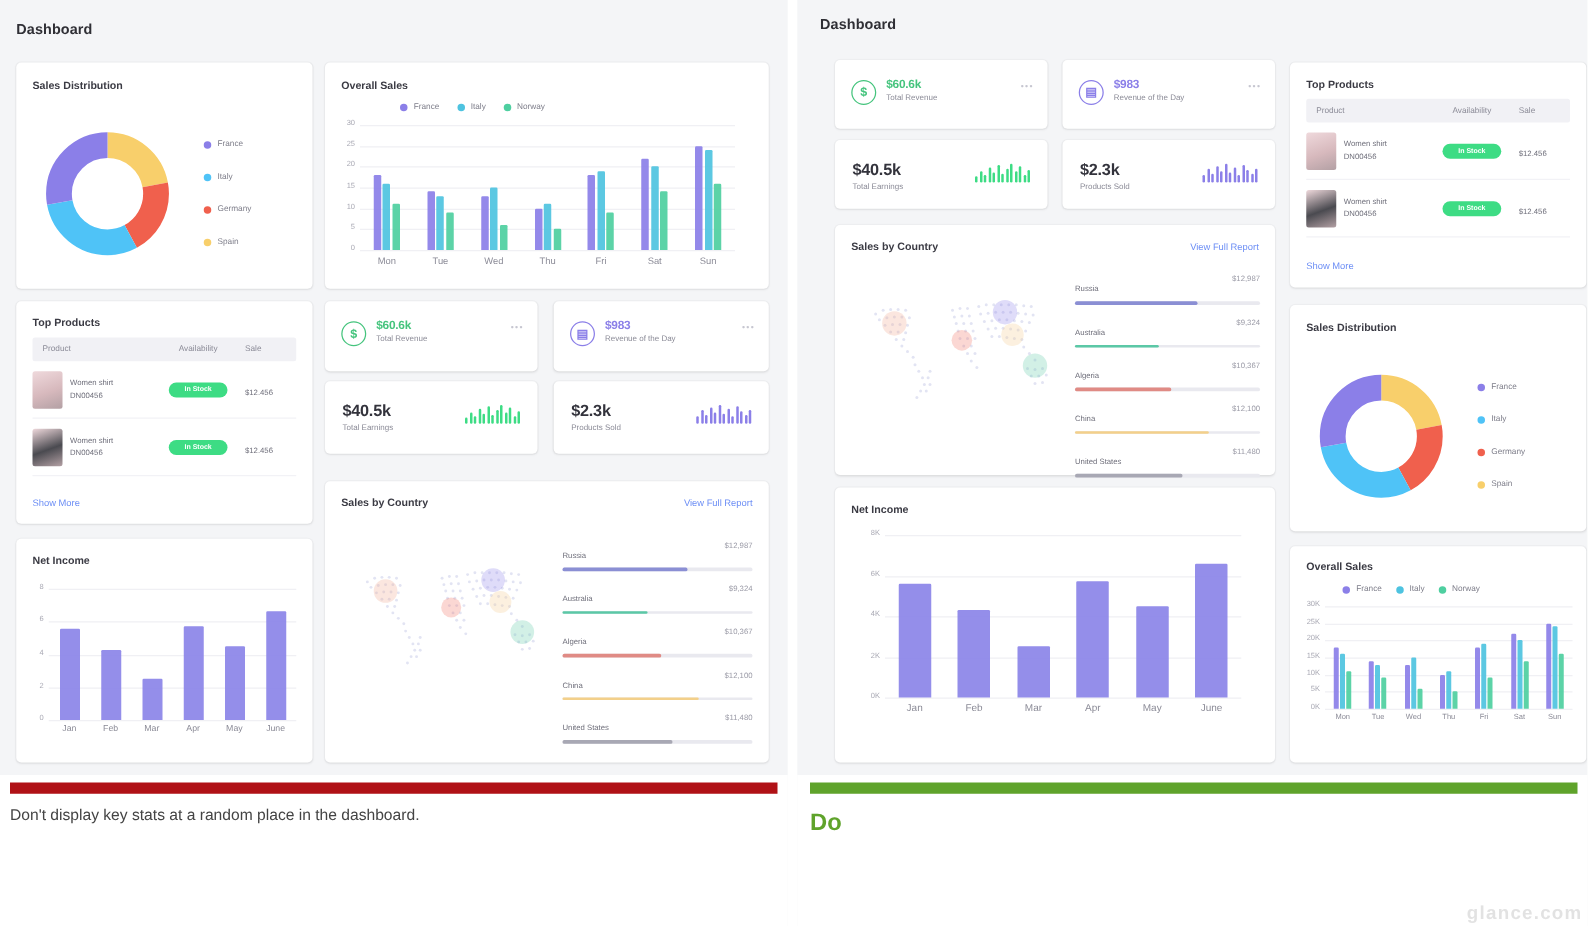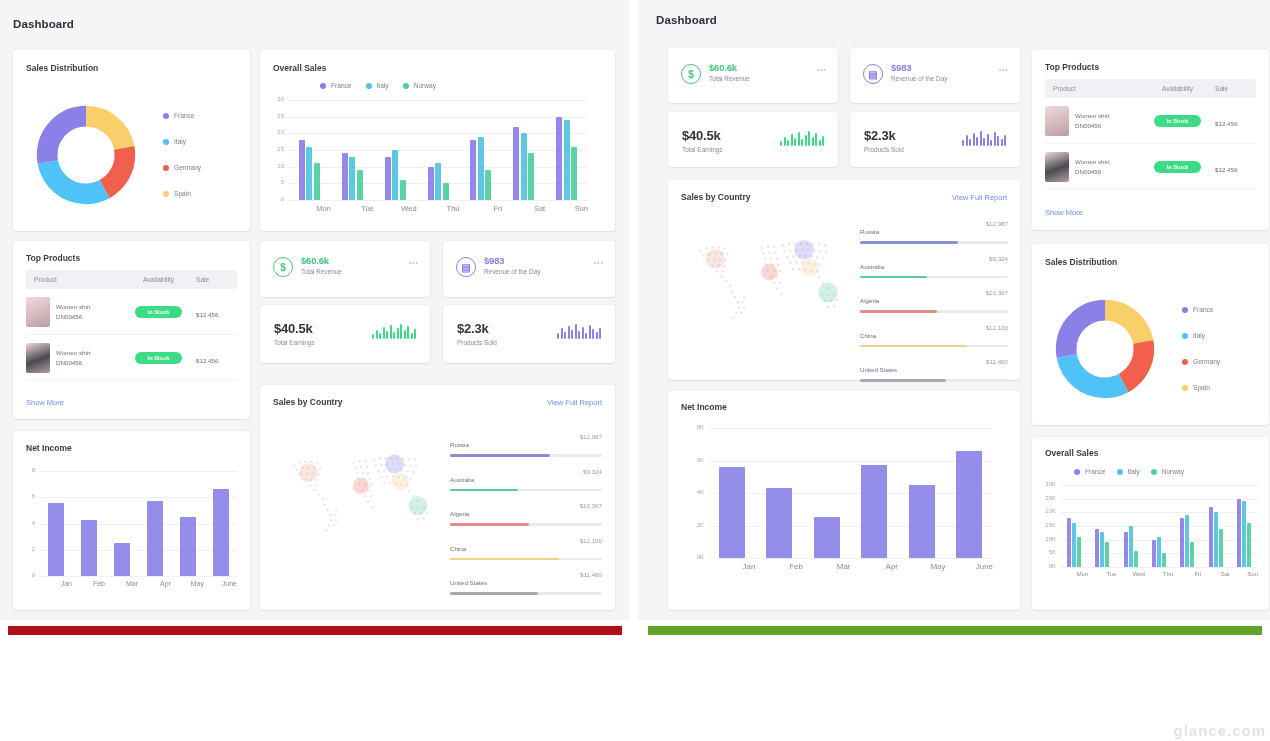--- a/index.html
+++ b/index.html
@@ -32,21 +32,21 @@
   .donut-wrap { display:flex; align-items:center; height:100%; }
   .legend { display:flex; flex-direction:column; gap:0px; }
   .legend-row { display:flex; align-items:center; gap:5px; }
   .legend-dot { width:6px; height:6px; border-radius:50%; flex:none; }
   .legend-txt { font-size:6.6px; color:#7e7e8a; }
 
   
   .chart-legend { display:flex; justify-content:center; gap:14px; }
   .grid-line { position:absolute; left:0; right:0; height:1px; background:#f0f0f4; }
   .axis-lbl { position:absolute; font-size:6px; color:#a9a9b4; text-align:right; }
-  .xlab { position:absolute; font-size:7px; color:#8b8b97; text-align:right; }
+  .xlab { position:absolute; font-size:7px; color:#8b8b97; text-align:center; }
   .bar { position:absolute; bottom:0; border-radius:1px 1px 0 0; }
 
   
   .stat-val { font-weight:bold; letter-spacing:-.2px; }
   .stat-sub { color:#8b8b97; }
   .dots { color:#c6c6d0; letter-spacing:1px; }
   .circ-icon {
     border-radius:50%; display:flex; align-items:center; justify-content:center;
     font-weight:bold;
   }
@@ -465,20 +465,21 @@
             <div class="bar" style="left:140.5px;width:16px;height:59.1px;background:#8b84e8;opacity:.92;"></div>
             <div class="xlab" style="left:132.0px;width:33.0px;top:109px;font-size:7px;">May</div>
             <div class="bar" style="left:173.5px;width:16px;height:86.6px;background:#8b84e8;opacity:.92;"></div>
             <div class="xlab" style="left:165.0px;width:33.0px;top:109px;font-size:7px;">June</div>
           </div>
       </div>
     </div>
 
     <div class="cap" style="width:630px;height:121px;background:#fff;padding:0 8px 0 8px;">
       <div class="rule" style="background:#b01116;margin-top:6px;"></div>
+      <div class="cap-p">Don't display key stats at a random place in the dashboard.</div>
     </div>
   </div>
 
   <div class="gutter"></div>
 
   <div class="half half-right">
     <div class="app" style="position:absolute;left:0;top:0;width:632px;height:620px;">
 
       <div class="app-title" style="position:absolute;left:18px;top:14px;">Dashboard</div>
 
@@ -852,16 +853,17 @@
             <div class="bar" style="left:176.9px;width:4px;height:68.3px;background:#8b7fe8;opacity:.92;"></div>
             <div class="bar" style="left:181.9px;width:4px;height:65.6px;background:#4ec3e0;opacity:.92;"></div>
             <div class="bar" style="left:186.9px;width:4px;height:43.7px;background:#4ecfa0;opacity:.92;"></div>
             <div class="xlab" style="left:169.7px;width:28.3px;top:86px;font-size:6px;">Sun</div>
           </div>
       </div>
     </div>
 
     <div class="cap" style="width:632px;height:121px;background:#fff;padding:0 8px 0 10px;">
       <div class="rule" style="background:#5fa32b;margin-top:6px;"></div>
+      <div class="cap-h" style="color:#5fa32b;">Do</div>
       <div class="wm">glance.com</div>
     </div>
   </div>
 </div>
 
 </body></html>

